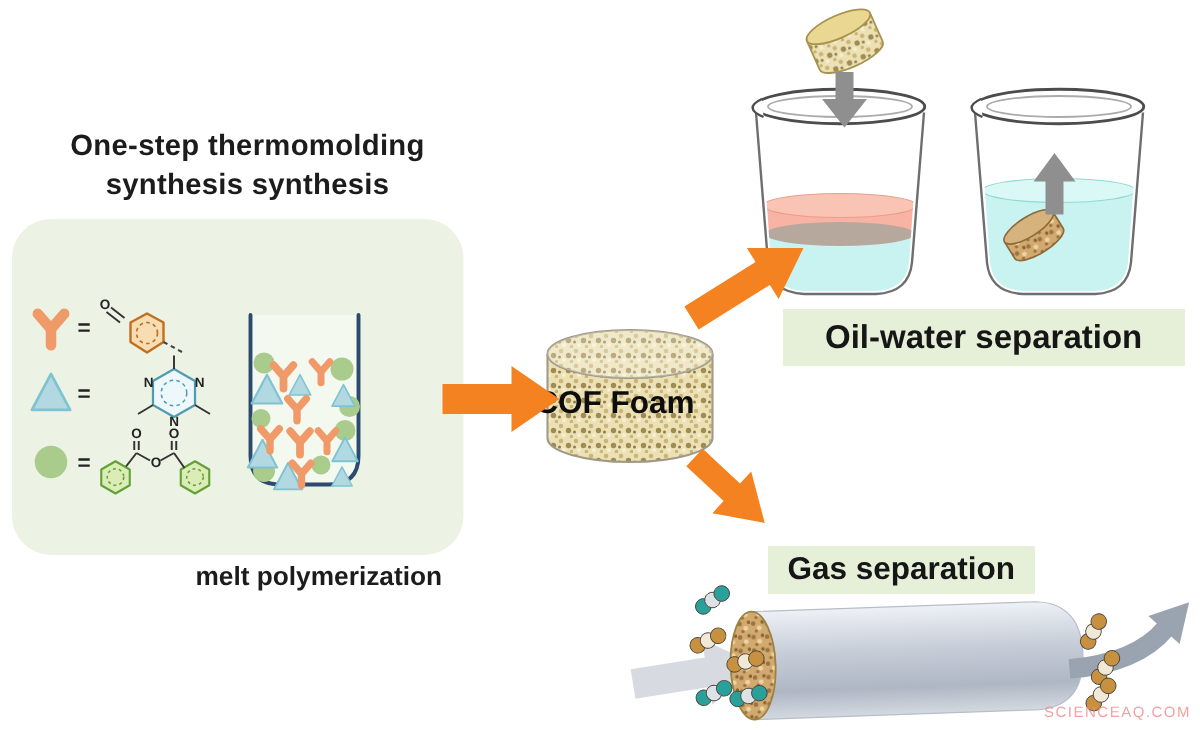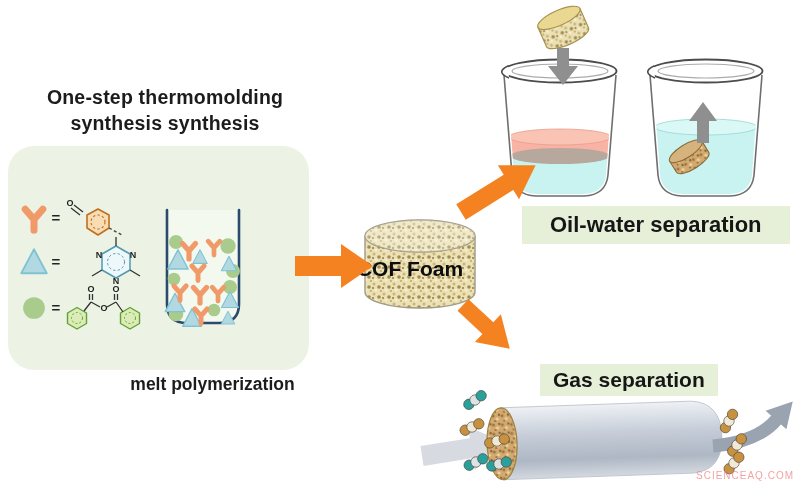--- a/index.html
+++ b/index.html
@@ -23,21 +23,21 @@
   }
   #foam-art{left:362px;top:212px;}
   #foam-label{
     left:342px;top:257px;width:136px;text-align:center;
     font-size:21px;font-weight:bold;color:#0d0d0d;
   }
   .app-label{
     background:#E6F0D8;font-weight:bold;color:#161616;white-space:nowrap;
   }
   #oil-water-label{left:522px;top:206px;font-size:22px;padding:6px 28px;}
-  #gas-label{left:540px;top:364px;font-size:21px;padding:4px 13px;}
+  #gas-label{left:512px;top:364px;font-size:21px;padding:4px 13px;}
   #beaker-left-art{left:500px;top:55px;}
   #beaker-right-art{left:646px;top:55px;}
   #drop-art{left:515px;top:0px;}
   #gas-art{left:420px;top:382px;}
   #arrows-overlay{left:0;top:0;pointer-events:none;}
   #watermark{
     left:696px;top:470px;font-size:10px;font-weight:normal;
     color:#EF8B8B;opacity:.8;letter-spacing:1px;
   }
   svg{display:block;overflow:visible;}

